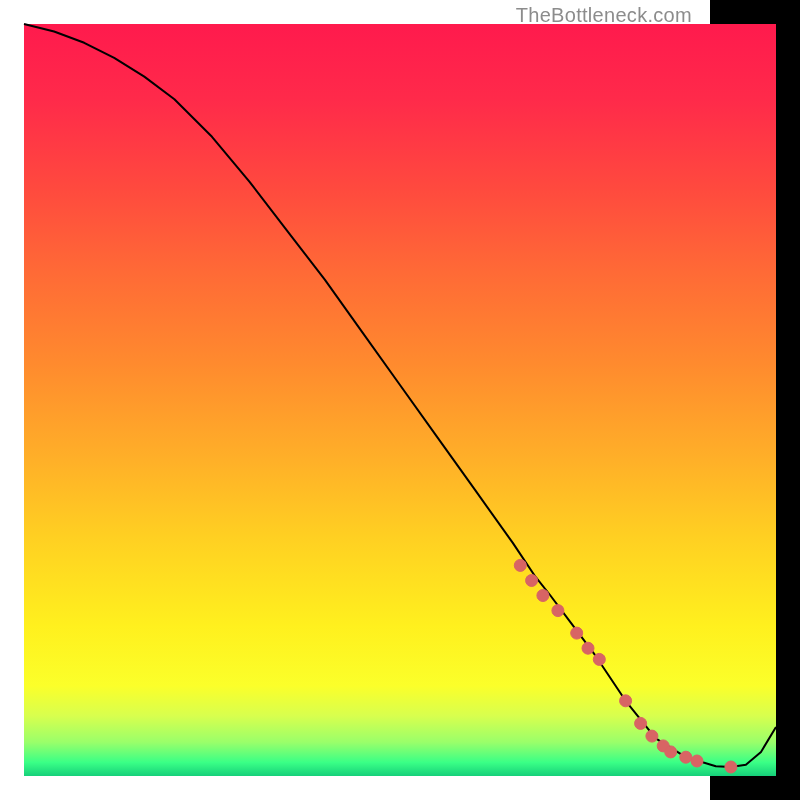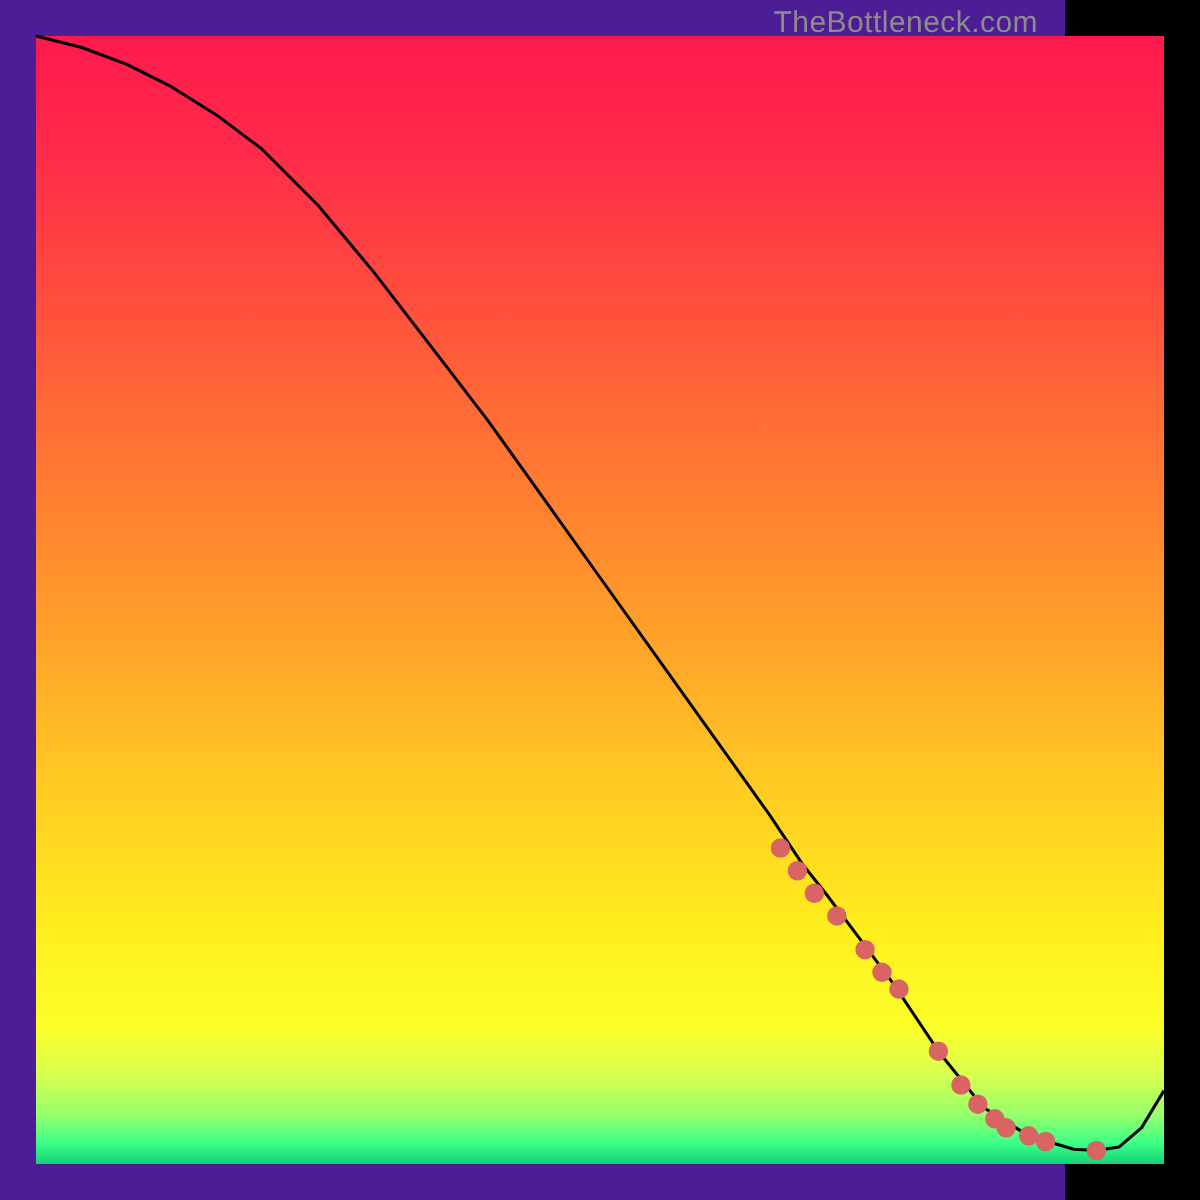--- a/index.html
+++ b/index.html
@@ -7,21 +7,21 @@
     padding: 0;
     width: 800px;
     height: 800px;
     background: #000;
     overflow: hidden;
   }
   .stage {
     position: relative;
     width: 710px;
     height: 800px;
-    background: #4c1d95;
+    background: #ffffff;
   }
   .watermark {
     position: absolute;
     top: 4px;
     right: 18px;
     font-family: Arial, Helvetica, sans-serif;
     font-size: 20px;
     color: #8c8c8c;
     letter-spacing: 0.3px;
     user-select: none;

